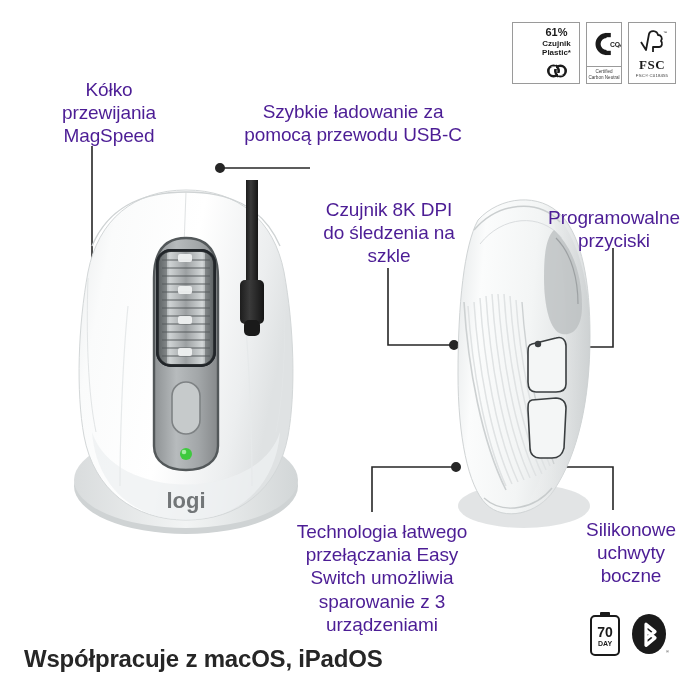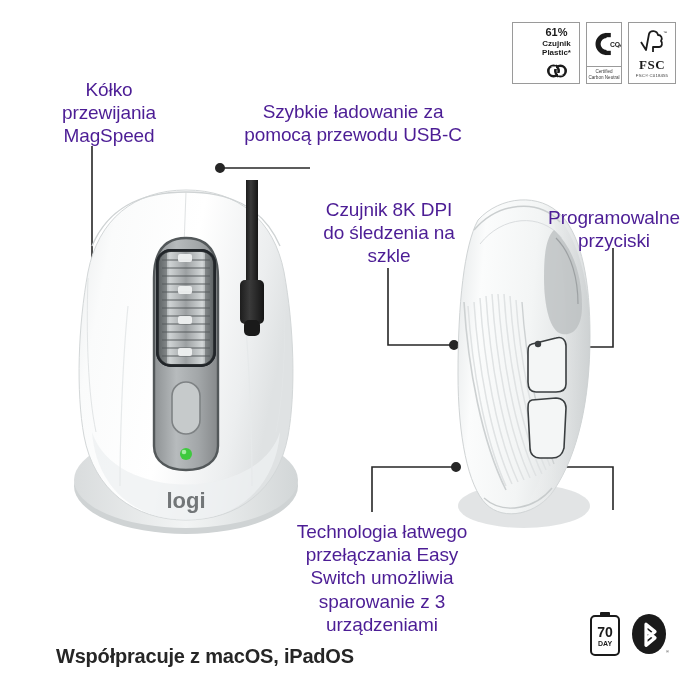--- a/index.html
+++ b/index.html
@@ -30,23 +30,23 @@
   }
   .c-wheel      { left: 14px;  top: 78px;  width: 190px; font-size: 19px; }
   .c-usbc       { left: 228px; top: 100px; width: 250px; font-size: 19px; }
   .c-sensor     { left: 300px; top: 198px; width: 178px; font-size: 19px; }
   .c-prog       { left: 528px; top: 198px; width: 172px; font-size: 19px; margin-top: 8px; }
   .c-easy       { left: 278px; top: 520px; width: 208px; font-size: 19px; }
   .c-grip       { left: 562px; top: 518px; width: 138px; font-size: 19px; }
 
   .footnote {
     position: absolute;
-    left: 56px;
+    left: 24px;
     top: 645px;
-    font-size: 20px;
+    font-size: 24px;
     font-weight: bold;
     color: #262626;
     letter-spacing: -0.2px;
     text-align: center;
   }
 
   
   .lead-svg {
     position: absolute;
     left: 0; top: 0;
@@ -452,20 +452,23 @@
   <div class="callout c-sensor">Czujnik 8K DPI
 do śledzenia na
 szkle</div>
   <div class="callout c-prog">Programowalne
 przyciski</div>
   <div class="callout c-easy">Technologia łatwego
 przełączania Easy
 Switch umożliwia
 sparowanie z 3
 urządzeniami</div>
+  <div class="callout c-grip">Silikonowe
+uchwyty
+boczne</div>
 
   <div class="footnote">Współpracuje z macOS, iPadOS</div>
 
   <div class="bottom-icons">
     <div class="batt-icon">
       <div class="cap"></div>
       <div class="body">
         <div class="num">70</div>
         <div class="day">DAY</div>
       </div>

